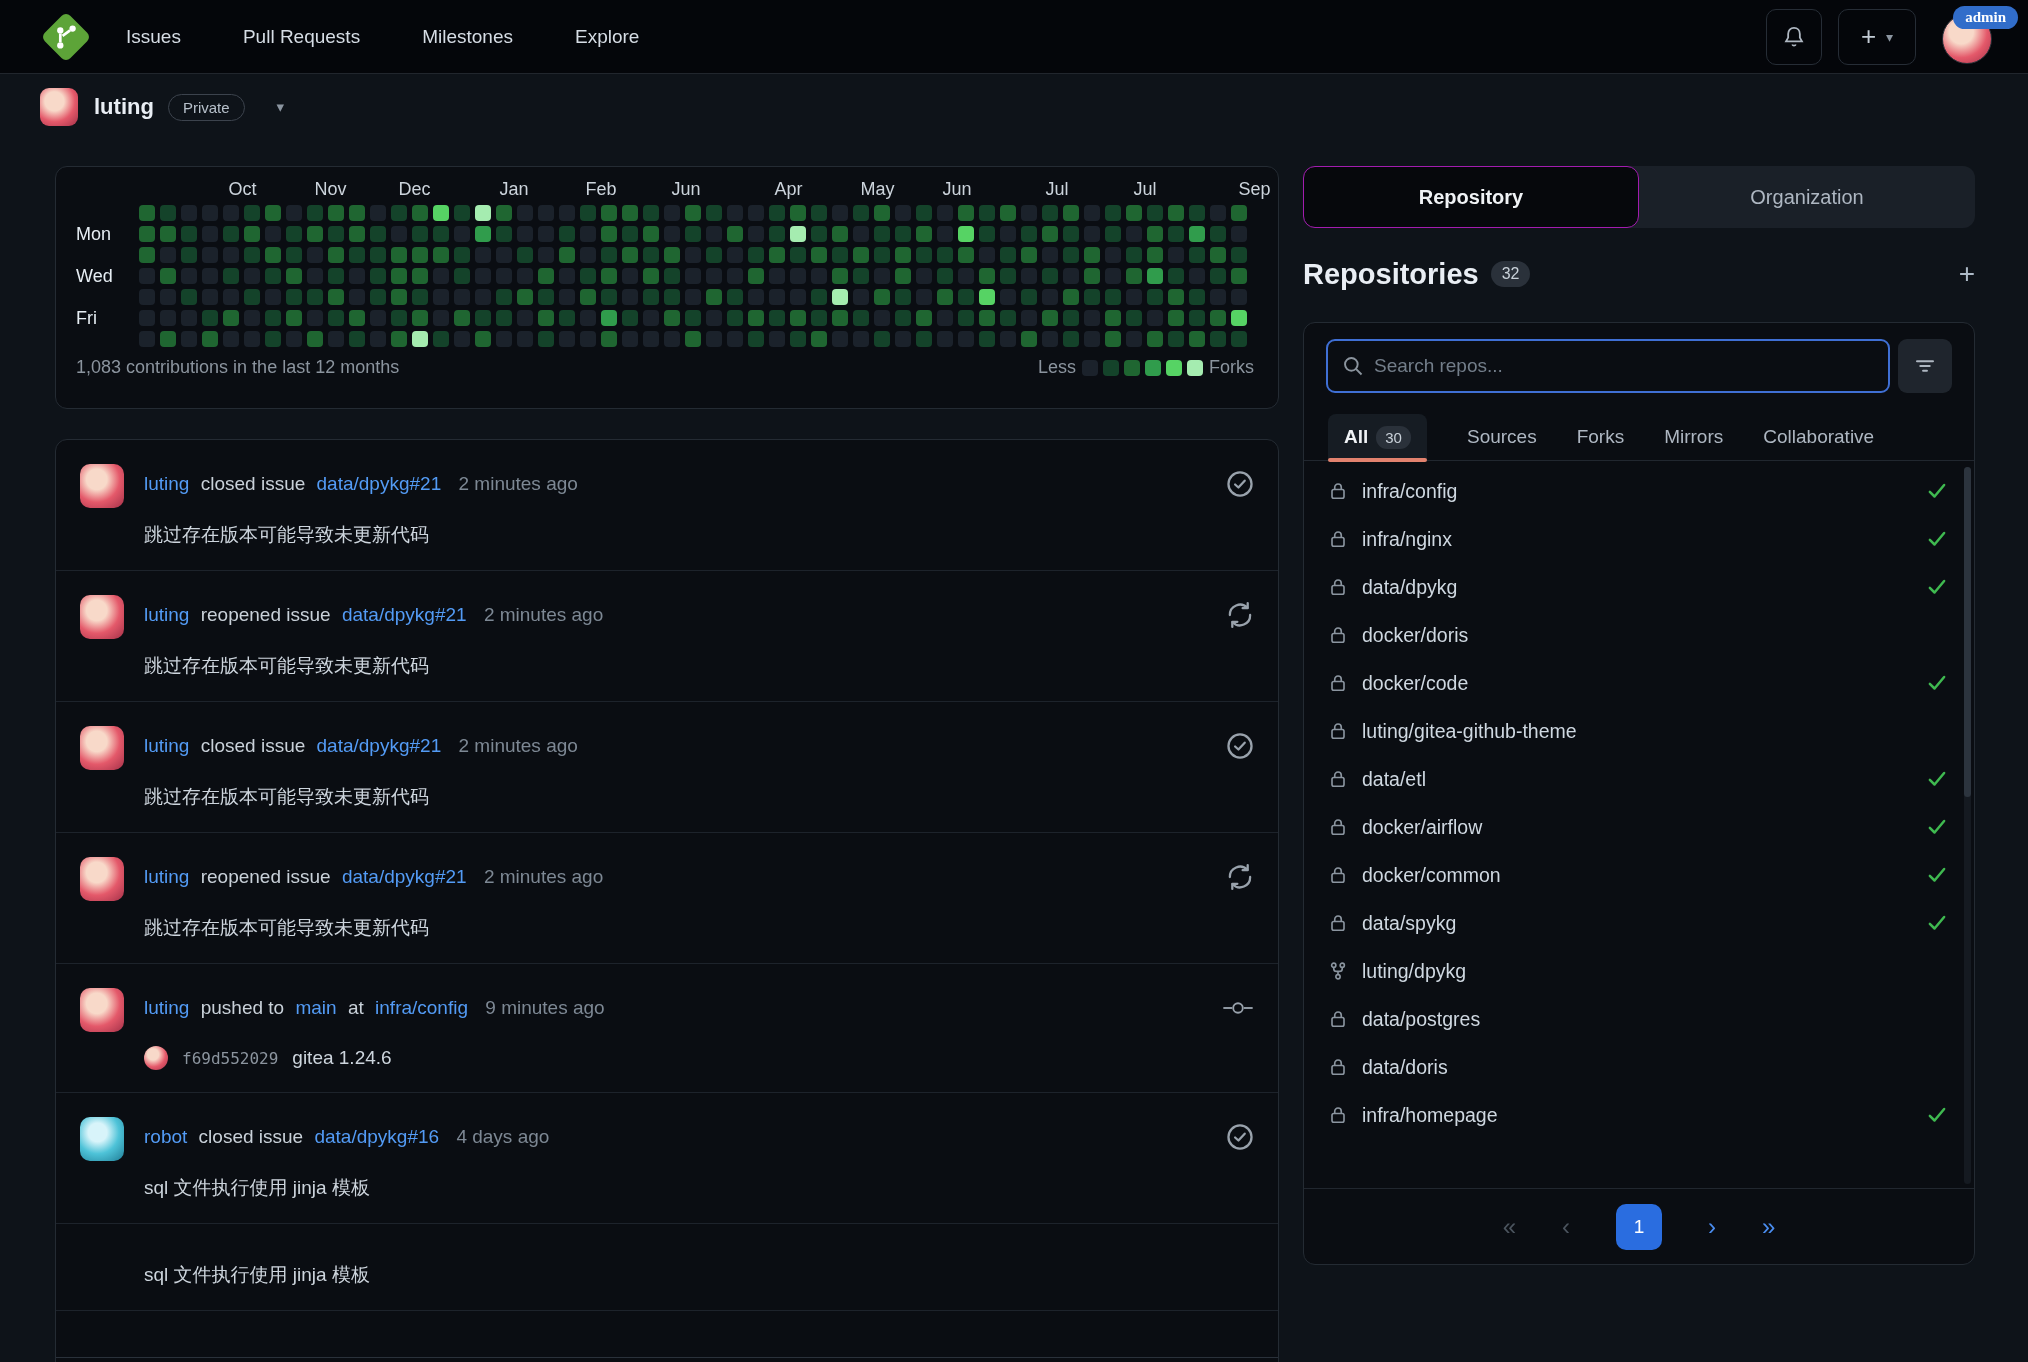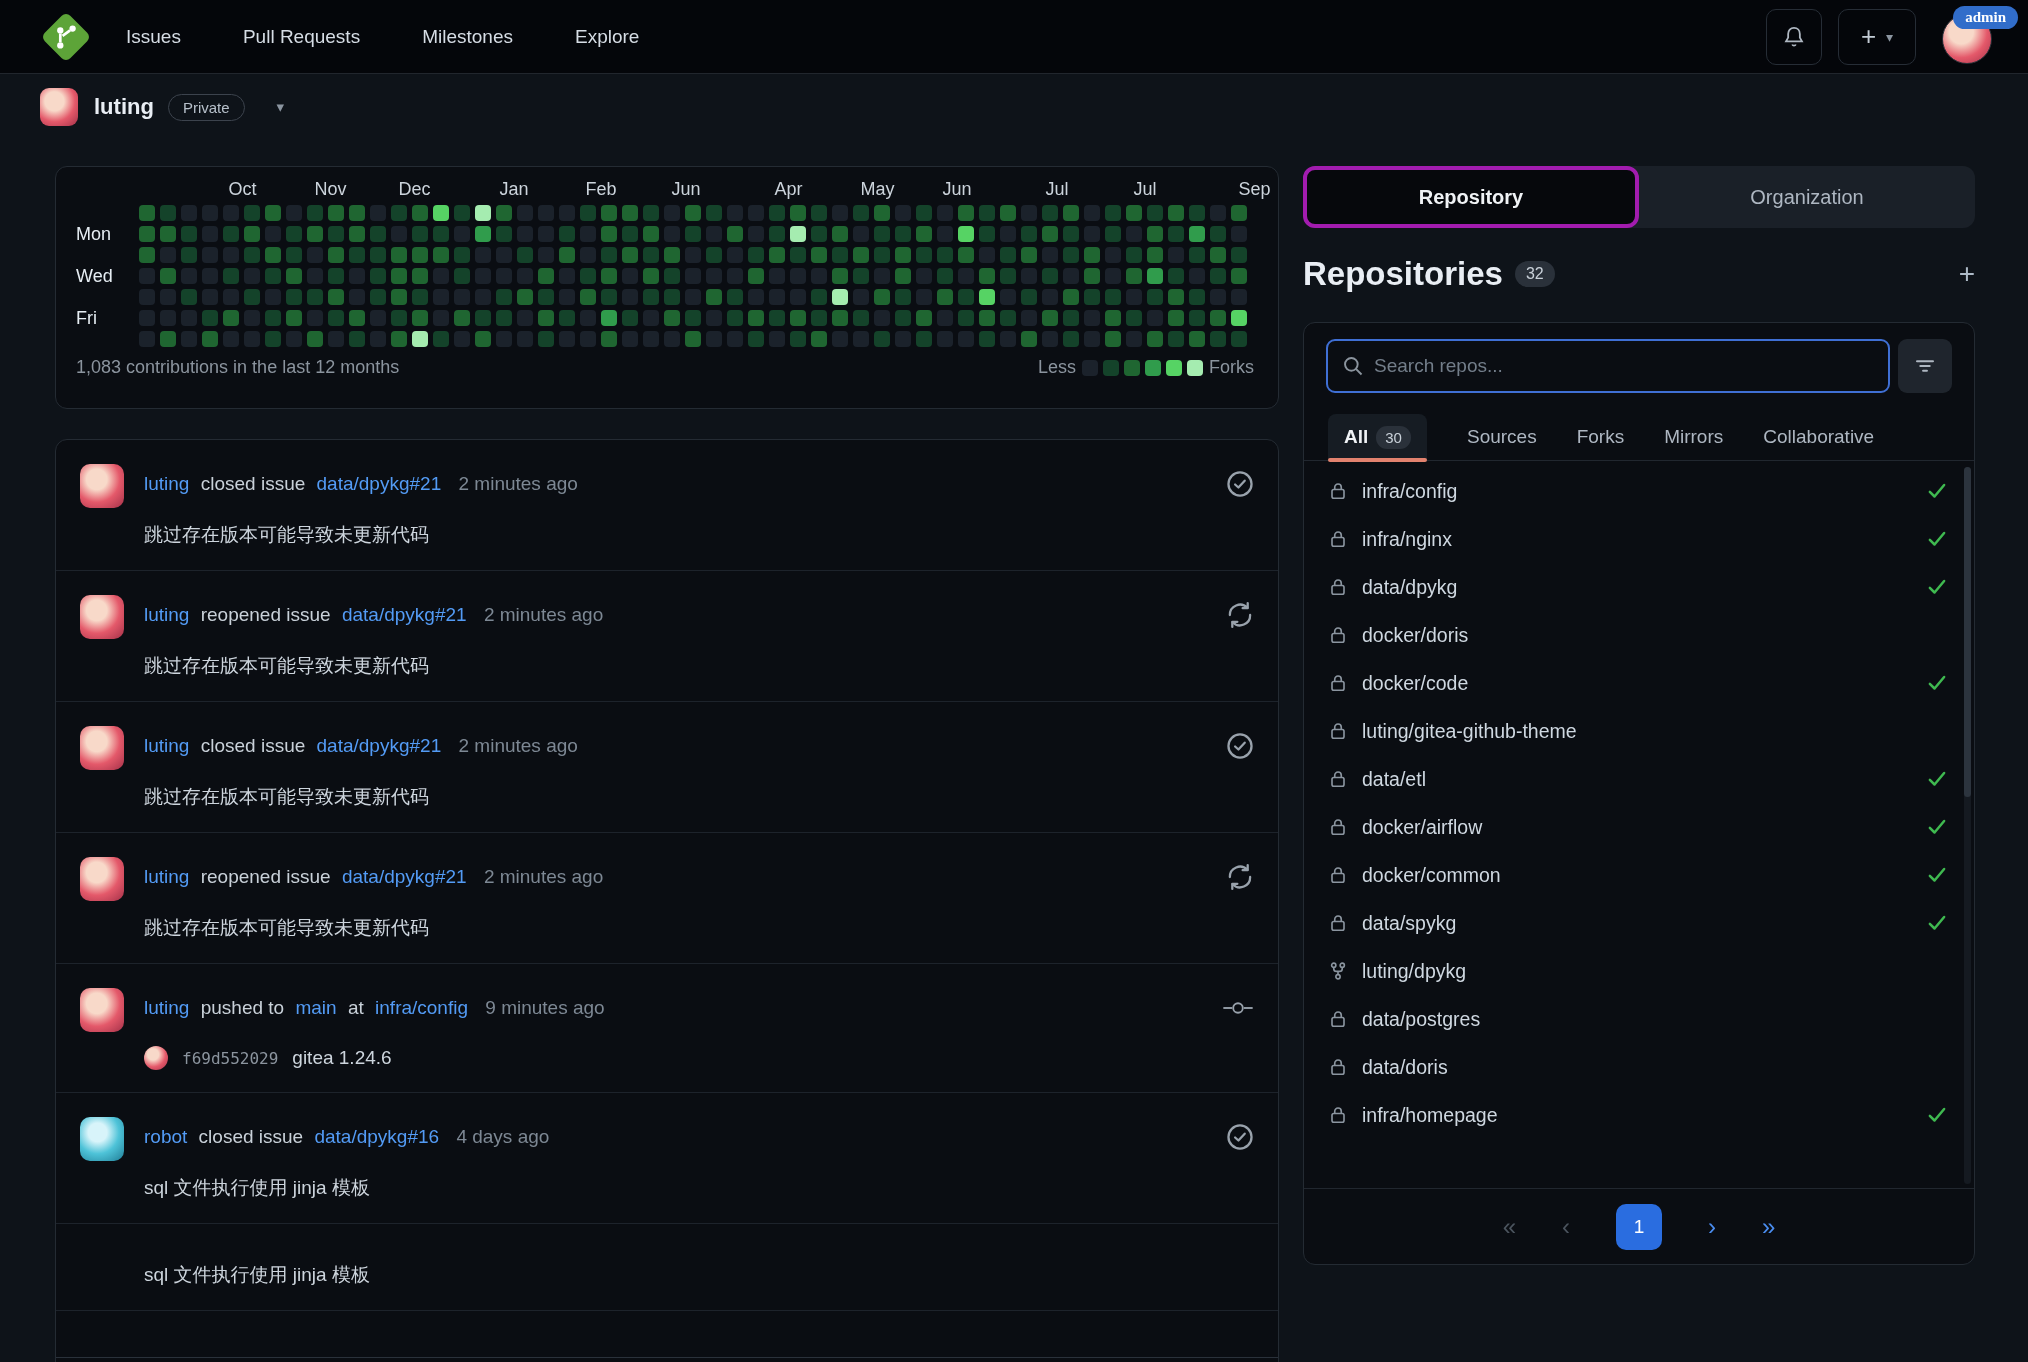--- a/index.html
+++ b/index.html
@@ -100,28 +100,28 @@
   
   .seg-tabs {
     position:absolute; left:1303px; top:166px; width:672px; height:62px;
     background:#1a2028; border-radius:12px; display:flex;
   }
   .seg-tab {
     width:50%; display:flex; align-items:center; justify-content:center;
     font-size:20px; color:#aeb7c2; cursor:pointer;
   }
   .seg-tab.active {
-    background:#06080c; border:4px solid #a21caf; border-radius:12px;
+    background:#06080c; border:1px solid #a21caf; border-radius:12px;
     color:#f0f3f6; font-weight:bold;
   }
   .repos-header {
     position:absolute; left:1303px; top:252px; width:672px; height:44px;
     display:flex; align-items:center;
   }
-  .repos-title { font-size:33px; font-weight:600; color:#e9eef4; }
+  .repos-title { font-size:29px; font-weight:600; color:#e9eef4; }
   .count-badge {
     margin-left:12px; background:#2a313a; color:#c9d1d9; font-size:16px;
     padding:4px 11px; border-radius:13px;
   }
   .add-repo { margin-left:auto; color:#adbac7; font-size:28px; line-height:28px; cursor:pointer; }
 
   #repo-card { left:1303px; top:322px; width:672px; height:943px; display:flex; flex-direction:column; }
   .search-row { display:flex; align-items:center; gap:8px; padding:16px 22px 10px 22px; }
   .search-box {
     flex:1; height:54px; border:2px solid #3f6fd4; border-radius:9px;

